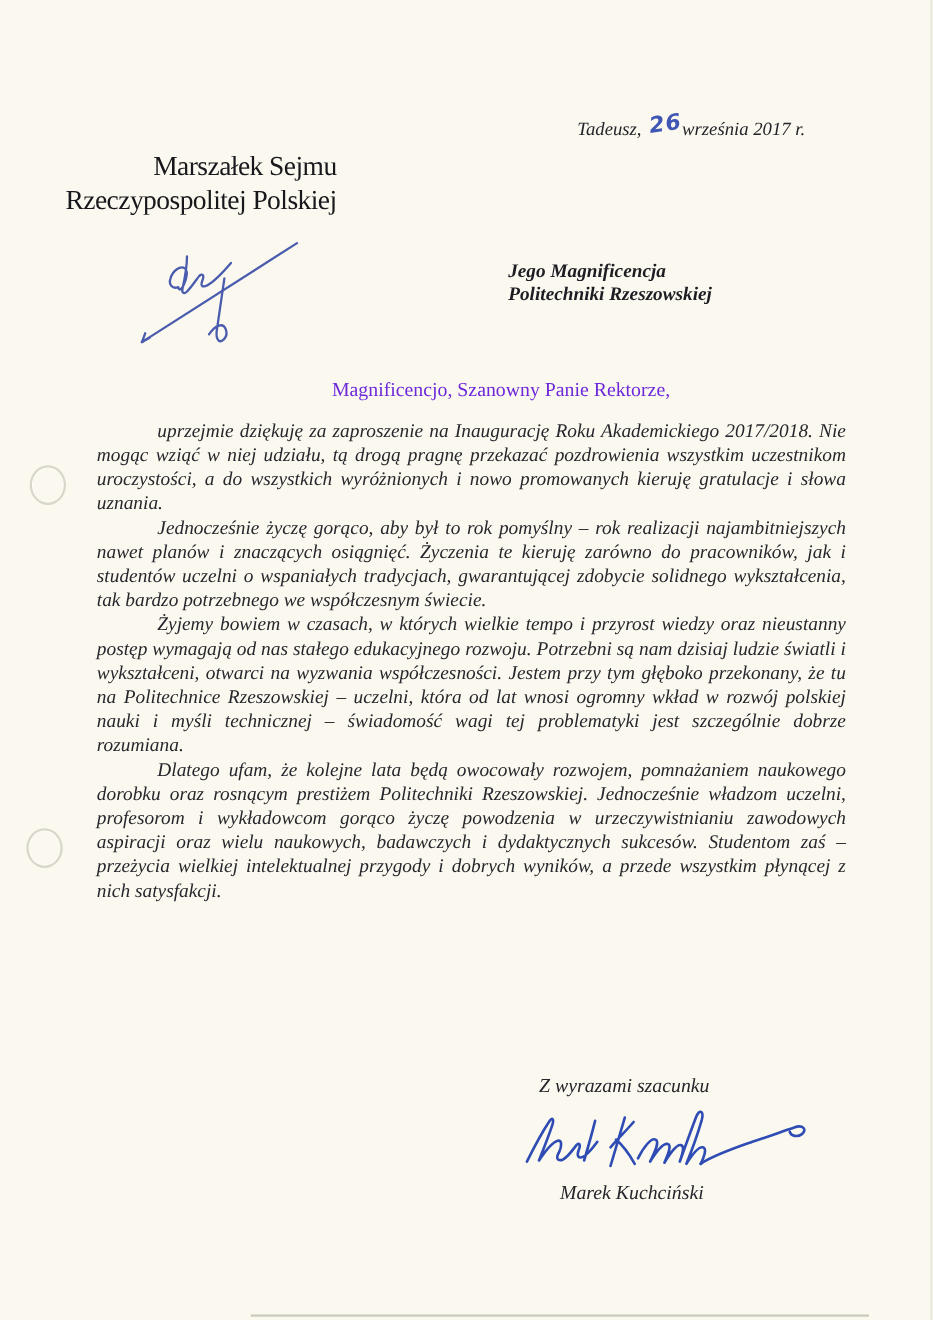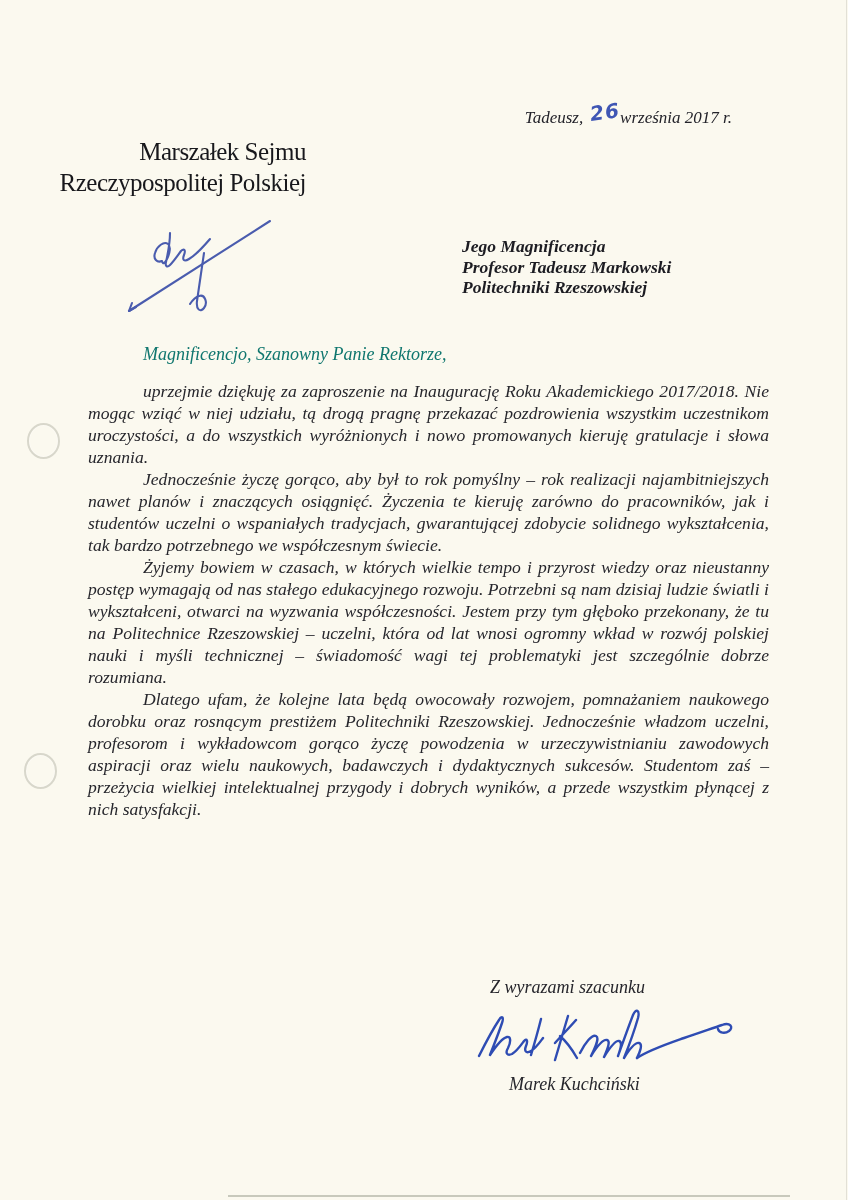--- a/index.html
+++ b/index.html
@@ -24,21 +24,21 @@
     color:#18181c;font-size:25px;line-height:31px;letter-spacing:-0.5px;
   }
   
   .recipient{
     position:absolute;top:236px;left:442px;
     font-weight:bold;font-style:italic;font-size:17.5px;line-height:20.5px;color:#1c1c22;margin-left:20px;
   }
   
   .salutation{
     position:absolute;top:344px;left:88px;width:680px;
-    font-style:italic;font-size:18px;color:#0f766e;text-indent:55px;
+    font-size:18px;color:#6d28d9;text-indent:55px;text-align:center;
   }
   
   .body-text{position:absolute;top:380px;left:88px;width:681px;}
   .body-text p{
     margin:0;font-style:italic;font-size:17.6px;line-height:22px;
     text-align:justify;text-indent:55px;color:#26262c;
   }
   
   .valediction{
     position:absolute;top:977px;left:490px;
@@ -83,21 +83,20 @@
     <g fill="none" stroke="#4a5cae" stroke-width="2.1" stroke-linecap="round" stroke-linejoin="round">
       <path d="M19,96 L160,6"></path>
       <path d="M19,96 L26,92 M19,96 L22,88"></path>
       <path d="M52,46 C47,48 43,44 45,38 C47,31 54,26 58,29 C61,31 60,38 57,44 C55,48 53,50 52,46 M60,18 C60,26 58,38 56,47 C55,51 57,53 60,50 C64,46 68,40 71,36 C74,33 76,35 74,40 C72,45 74,47 79,44 C86,40 94,31 100,24"></path>
       <path d="M94,38 C92,52 89,72 87,86 C86,94 90,98 94,93 C98,88 95,79 89,81 C85,82 82,86 80,89"></path>
     </g>
   </svg>
 
   <div class="recipient">
     <div>Jego Magnificencja</div>
-    <div>Profesor Tadeusz Markowski</div>
     <div>Politechniki Rzeszowskiej</div>
   </div>
 
   <div class="salutation">Magnificencjo, Szanowny Panie Rektorze,</div>
 
   <div class="body-text">
     <p>uprzejmie dziękuję za zaproszenie na Inaugurację Roku Akademickiego 2017/2018. Nie mogąc wziąć w niej udziału, tą drogą pragnę przekazać pozdrowienia wszystkim uczestnikom uroczystości, a do wszystkich wyróżnionych i nowo promowanych kieruję gratulacje i słowa uznania.</p>
     <p>Jednocześnie życzę gorąco, aby był to rok pomyślny – rok realizacji najambitniejszych nawet planów i znaczących osiągnięć. Życzenia te kieruję zarówno do pracowników, jak i studentów uczelni o wspaniałych tradycjach, gwarantującej zdobycie solidnego wykształcenia, tak bardzo potrzebnego we współczesnym świecie.</p>
     <p>Żyjemy bowiem w czasach, w których wielkie tempo i przyrost wiedzy oraz nieustanny postęp wymagają od nas stałego edukacyjnego rozwoju. Potrzebni są nam dzisiaj ludzie światli i wykształceni, otwarci na wyzwania współczesności. Jestem przy tym głęboko przekonany, że tu na Politechnice Rzeszowskiej – uczelni, która od lat wnosi ogromny wkład w rozwój polskiej nauki i myśli technicznej – świadomość wagi tej problematyki jest szczególnie dobrze rozumiana.</p>
     <p>Dlatego ufam, że kolejne lata będą owocowały rozwojem, pomnażaniem naukowego dorobku oraz rosnącym prestiżem Politechniki Rzeszowskiej. Jednocześnie władzom uczelni, profesorom i wykładowcom gorąco życzę powodzenia w urzeczywistnianiu zawodowych aspiracji oraz wielu naukowych, badawczych i dydaktycznych sukcesów. Studentom zaś – przeżycia wielkiej intelektualnej przygody i dobrych wyników, a przede wszystkim płynącej z nich satysfakcji.</p>

